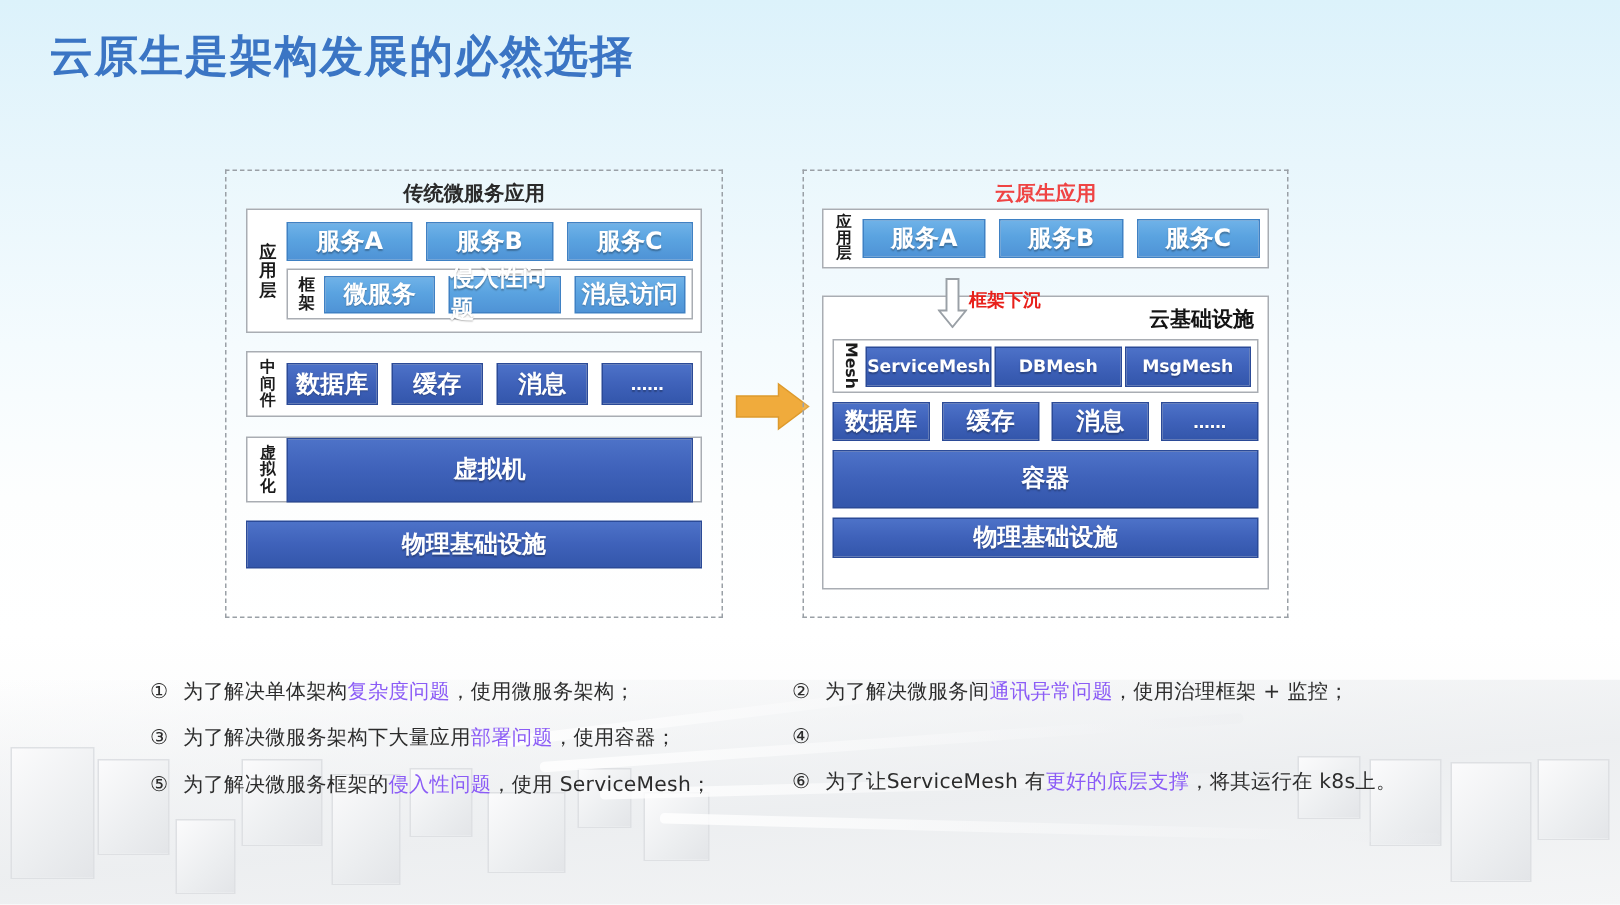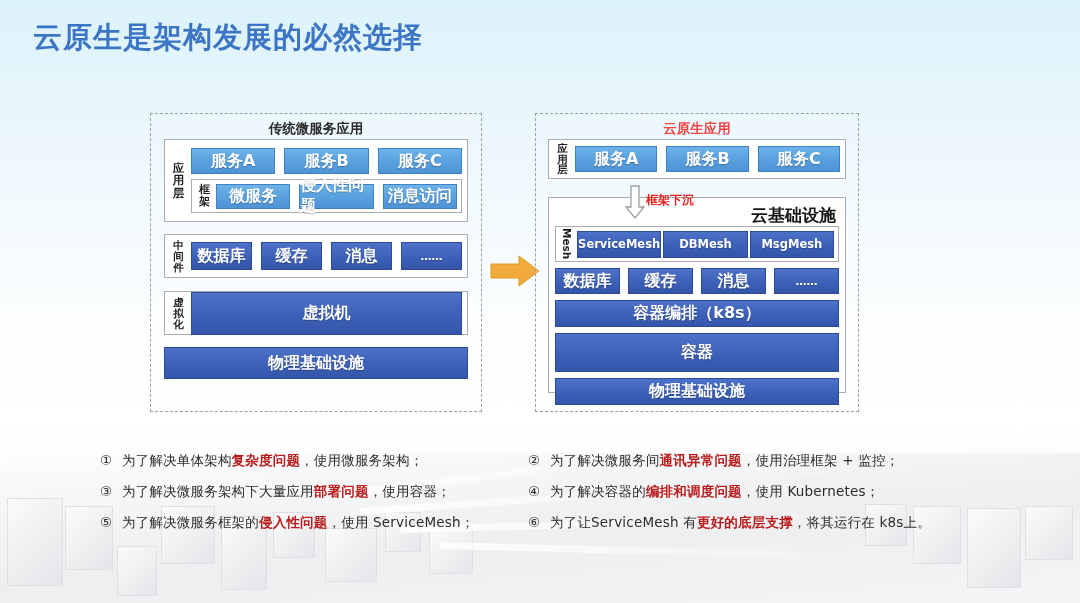--- a/index.html
+++ b/index.html
@@ -45,36 +45,36 @@
     font-family:"DejaVu Sans","Liberation Sans",sans-serif;}
   
   .bx.light{background:linear-gradient(180deg,#6fb2e8 0%,#5aa3e0 45%,#4f93d6 100%);border:1px solid #3f81c4;}
   
   .bx.deep{background:linear-gradient(180deg,#4d72c8 0%,#3f62ba 48%,#3356ab 100%);border:1px solid #2b4a97;}
 
   
   .sink-arrow{position:absolute;width:20px;height:34px;}
   .sink-label{position:absolute;font-size:12px;font-weight:bold;color:#e8201a;
     font-family:"DejaVu Sans","Liberation Sans",sans-serif;white-space:nowrap;}
-  .cloud-infra-label{position:absolute;font-size:17px;font-weight:bold;color:#141414;
+  .cloud-infra-label{position:absolute;font-size:14px;font-weight:bold;color:#141414;
     font-family:"DejaVu Sans","Liberation Sans",sans-serif;}
 
   
   #big-arrow{position:absolute;left:489px;top:254px;width:52px;height:34px;}
 
   
   .bullets{position:absolute;left:0;top:452px;width:1080px;height:100px;}
   .bcol{position:absolute;top:0;}
   #bullets-left{left:100px;width:430px;}
   #bullets-right{left:528px;width:470px;}
   .bitem{display:flex;align-items:baseline;margin-bottom:13px;font-size:13.5px;color:#2c2c2c;
     font-family:"DejaVu Sans","Liberation Sans",sans-serif;white-space:nowrap;}
   .bnum{flex:0 0 22px;font-size:13.5px;color:#2c2c2c;}
   .btxt{letter-spacing:.2px;}
-  .btxt b{font-weight:bold;color:#b91c1c;}
+  .btxt b{font-weight:normal;color:#8b5cf6;}
 </style>
 </head>
 <body>
 
 <div class="deco">
   <div class="band"></div>
   <div class="cube" style="left:8px;bottom:18px;width:54px;height:86px;"></div>
   <div class="cube" style="left:66px;bottom:34px;width:46px;height:62px;"></div>
   <div class="cube" style="left:118px;bottom:8px;width:38px;height:48px;"></div>
   <div class="cube" style="left:162px;bottom:40px;width:52px;height:56px;"></div>
@@ -189,21 +189,20 @@
       </div>
     </div>
 
     <div style="display:flex;gap:8px;margin-top:6px;">
       <div class="bx deep" style="flex:1;height:26px;">数据库</div>
       <div class="bx deep" style="flex:1;height:26px;">缓存</div>
       <div class="bx deep" style="flex:1;height:26px;">消息</div>
       <div class="bx deep" style="flex:1;height:26px;font-size:11px;">……</div>
     </div>
 
-    <div class="bx deep" style="height:27px;margin-top:6px;">容器编排（k8s）</div>
     <div class="bx deep" style="height:39px;margin-top:6px;">容器</div>
     <div class="bx deep" style="height:27px;margin-top:6px;">物理基础设施</div>
   </div>
 
   <div class="sink-arrow" style="left:89px;top:71px;">
     <svg width="20" height="34" viewBox="0 0 20 34">
       <path d="M6 1 H14 V22 H19 L10 33 L1 22 H6 Z" fill="#ffffff" stroke="#9aa0a6" stroke-width="1.3"></path>
     </svg>
   </div>
   <div class="sink-label" style="left:110px;top:78px;">框架下沉</div>
@@ -225,20 +224,19 @@
     </div>
   </div>
 
   <div class="bcol" id="bullets-right">
     <div class="bitem">
       <span class="bnum">②</span>
       <span class="btxt"><span>为了解决微服务间</span><b>通讯异常问题</b><span>，使用治理框架 + 监控；</span></span>
     </div>
     <div class="bitem">
       <span class="bnum">④</span>
-      <span class="btxt"><span>为了解决容器的</span><b>编排和调度问题</b><span>，使用 Kubernetes；</span></span>
     </div>
     <div class="bitem">
       <span class="bnum">⑥</span>
       <span class="btxt"><span>为了让ServiceMesh 有</span><b>更好的底层支撑</b><span>，将其运行在 k8s上。</span></span>
     </div>
   </div>
 </div>
 
 </body></html>

